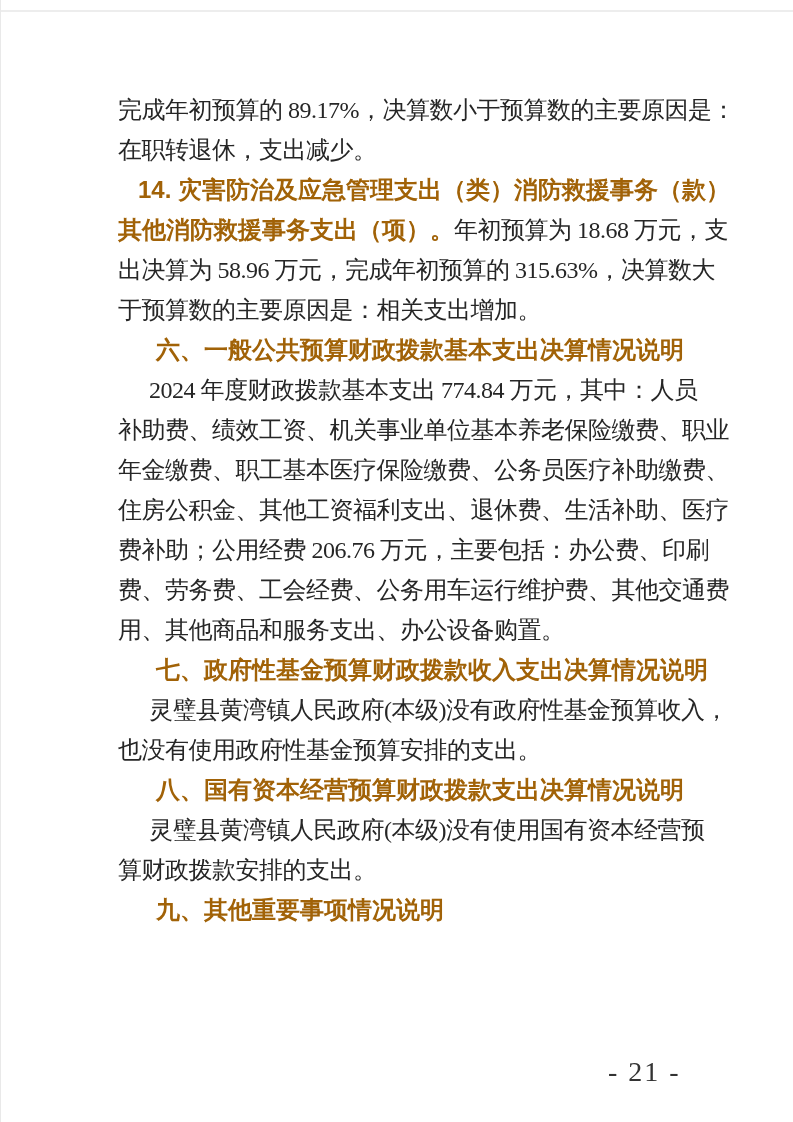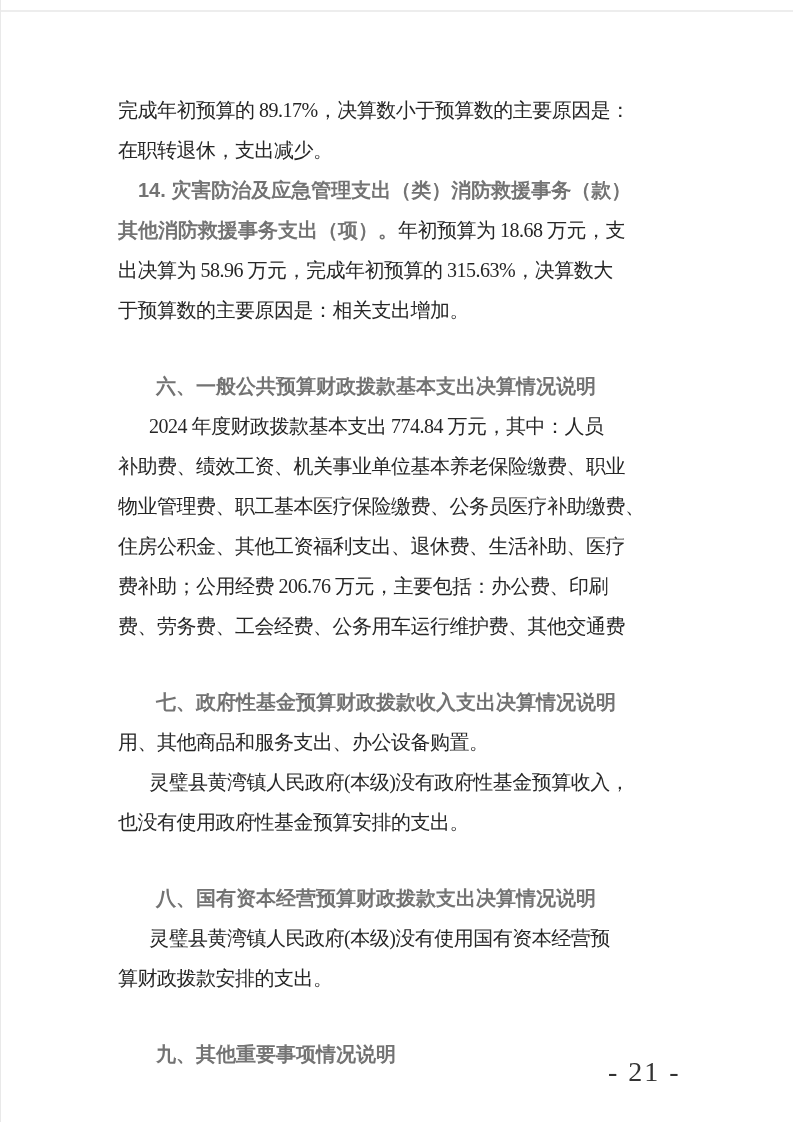--- a/index.html
+++ b/index.html
@@ -31,43 +31,43 @@
     position: absolute;
     top: 90px;
     left: 118px;
     width: 560px;
   }
   .line {
     position: relative;
     height: 40px;
     line-height: 40px;
     font-family: "Liberation Serif", "DejaVu Serif", serif;
-    font-size: 20px;
+    font-size: 24px;
     color: #262626;
     white-space: nowrap;
     letter-spacing: -0.5px;
   }
   .heading {
     font-family: "Liberation Sans", "DejaVu Sans", sans-serif;
     font-weight: bold;
     color: #0f0f0f;
     letter-spacing: 0;
   }
   .bold-run {
     font-family: "Liberation Sans", "DejaVu Sans", sans-serif;
     font-weight: bold;
-    color: #737373;
+    color: #a16207;
     letter-spacing: 0;
   }
   .plain-run {
     letter-spacing: -0.5px;
   }
   .indent-sm { padding-left: 20px; }
   .indent-md { padding-left: 31px; }
-  .indent-lg { padding-left: 38px; margin-top: 36px; }
+  .indent-lg { padding-left: 38px; }
   .page-number {
     position: absolute;
     top: 1056px;
     left: 608px;
     font-family: "Liberation Serif", "DejaVu Serif", serif;
     font-size: 28px;
     color: #333333;
     letter-spacing: 2px;
   }
 </style>
@@ -82,26 +82,26 @@
 
   <div class="line"><span class="plain-run">完成年初预算的 89.17%，决算数小于预算数的主要原因是：</span></div>
       <div class="line"><span class="plain-run">在职转退休，支出减少。</span></div>
       <div class="line indent-sm"><span class="bold-run">14. 灾害防治及应急管理支出（类）消防救援事务（款）</span></div>
       <div class="line"><span class="bold-run">其他消防救援事务支出（项）。</span><span class="plain-run">年初预算为 18.68 万元，支</span></div>
       <div class="line"><span class="plain-run">出决算为 58.96 万元，完成年初预算的 315.63%，决算数大</span></div>
       <div class="line"><span class="plain-run">于预算数的主要原因是：相关支出增加。</span></div>
       <div class="line heading indent-lg"><span class="bold-run">六、一般公共预算财政拨款基本支出决算情况说明</span></div>
       <div class="line indent-md"><span class="plain-run">2024 年度财政拨款基本支出 774.84 万元，其中：人员</span></div>
       <div class="line"><span class="plain-run">补助费、绩效工资、机关事业单位基本养老保险缴费、职业</span></div>
-      <div class="line"><span class="plain-run">物业管理费、职工基本医疗保险缴费、公务员医疗补助缴费、</span></div>
+      <div class="line"><span class="plain-run">年金缴费、职工基本医疗保险缴费、公务员医疗补助缴费、</span></div>
       <div class="line"><span class="plain-run">住房公积金、其他工资福利支出、退休费、生活补助、医疗</span></div>
       <div class="line"><span class="plain-run">费补助；公用经费 206.76 万元，主要包括：办公费、印刷</span></div>
       <div class="line"><span class="plain-run">费、劳务费、工会经费、公务用车运行维护费、其他交通费</span></div>
+      <div class="line"><span class="plain-run">用、其他商品和服务支出、办公设备购置。</span></div>
       <div class="line heading indent-lg"><span class="bold-run">七、政府性基金预算财政拨款收入支出决算情况说明</span></div>
-      <div class="line"><span class="plain-run">用、其他商品和服务支出、办公设备购置。</span></div>
       <div class="line indent-md"><span class="plain-run">灵璧县黄湾镇人民政府(本级)没有政府性基金预算收入，</span></div>
       <div class="line"><span class="plain-run">也没有使用政府性基金预算安排的支出。</span></div>
       <div class="line heading indent-lg"><span class="bold-run">八、国有资本经营预算财政拨款支出决算情况说明</span></div>
       <div class="line indent-md"><span class="plain-run">灵璧县黄湾镇人民政府(本级)没有使用国有资本经营预</span></div>
       <div class="line"><span class="plain-run">算财政拨款安排的支出。</span></div>
       <div class="line heading indent-lg"><span class="bold-run">九、其他重要事项情况说明</span></div>
     </div>
 
   <div class="page-number">- 21 -</div>
 </div>

